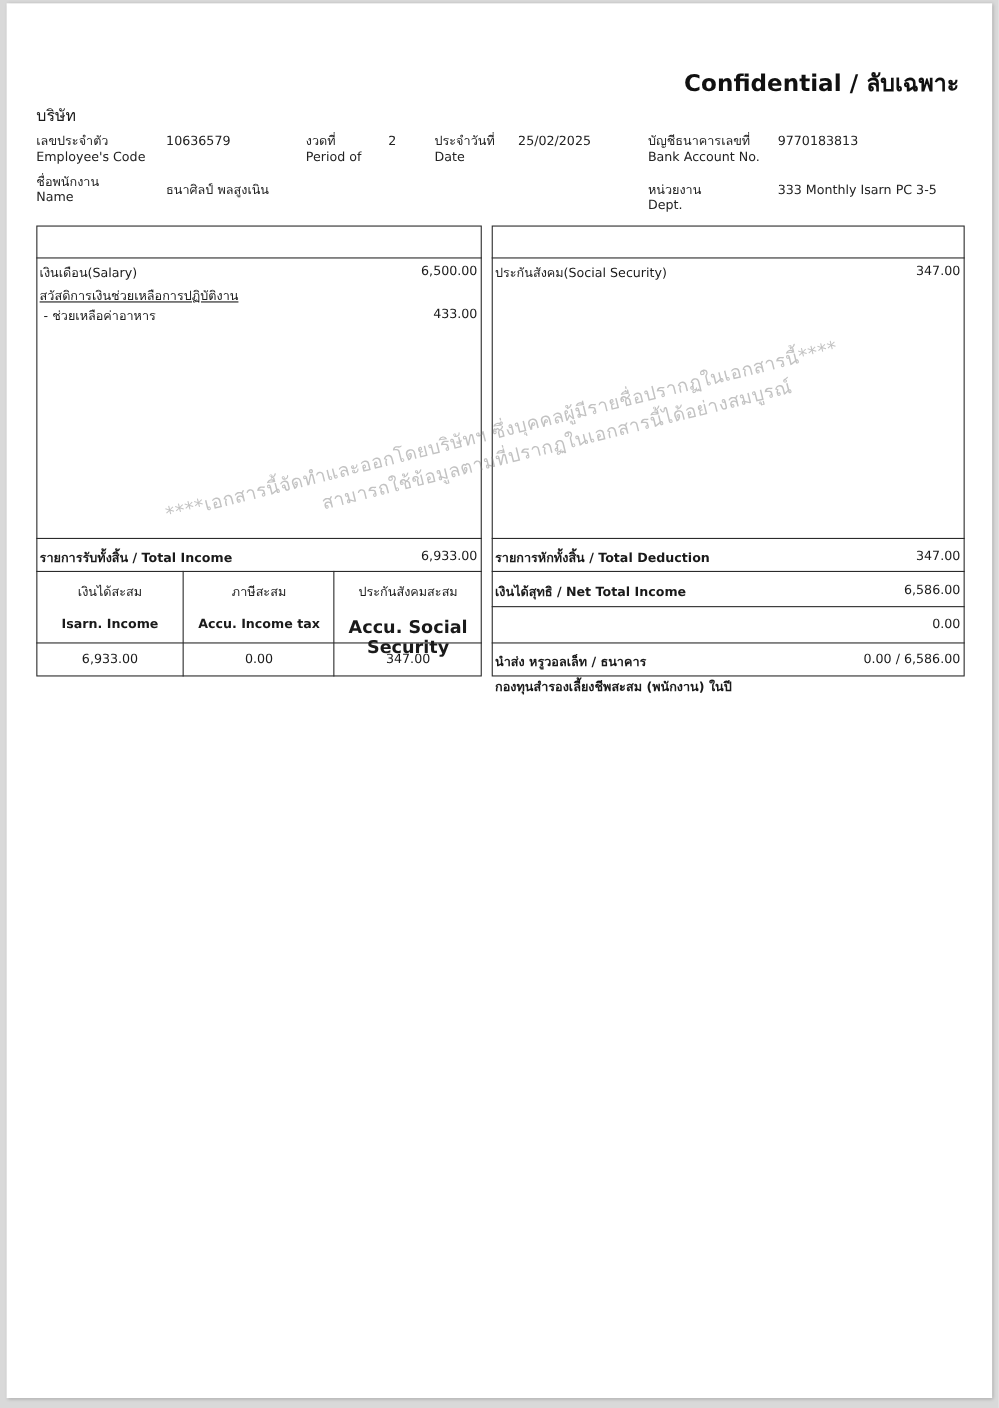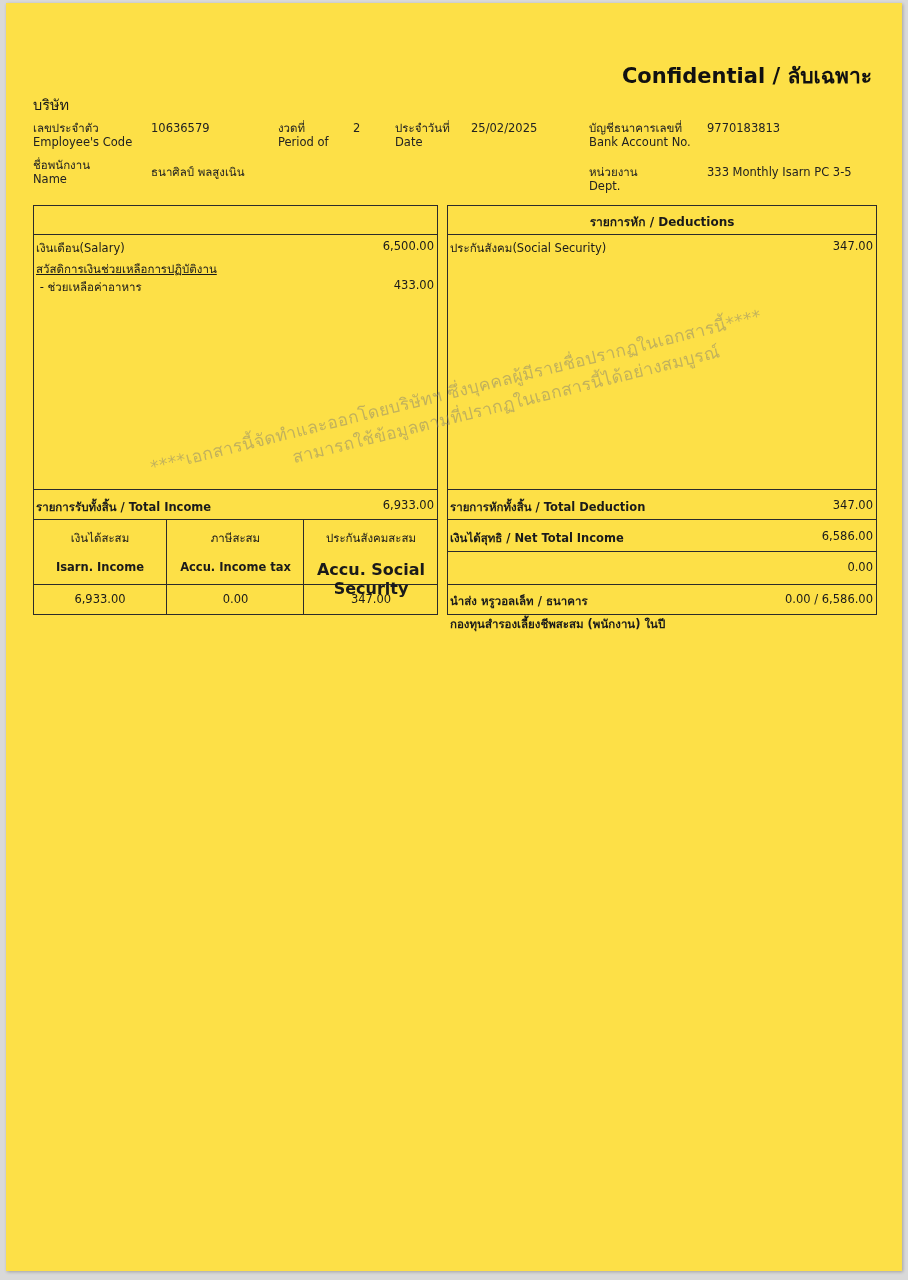--- a/index.html
+++ b/index.html
@@ -8,21 +8,21 @@
       background: #d9d9d9;
       position: relative;
       overflow: hidden;
       font-family: "DejaVu Sans", sans-serif;
       color: #1a1a1a;
     }
     .sheet {
       position: absolute;
       left: 6px; top: 3px;
       width: 896px; height: 1268px;
-      background: #fde047;
+      background: #ffffff;
       box-shadow: 1px 1px 3px rgba(0,0,0,0.25);
     }
     .abs { position: absolute; white-space: nowrap; }
     .confidential {
       right: 30px; top: 56px;
       font-size: 21px; font-weight: bold; color: #111;
     }
     .company-label { left: 27px; top: 90px; font-size: 14.5px; }
     .company-name { left: 85px; top: 90px; font-size: 14.5px; }
     .lbl { font-size: 11.5px; line-height: 14px; color: #222; }
@@ -121,21 +121,20 @@
   <div class="item center" style="left:161px; top:526px; width:137px;">ภาษีสะสม</div>
   <div class="item center bold" style="left:161px; top:557px; width:137px;">Accu. Income tax</div>
   <div class="item center" style="left:161px; top:589px; width:137px;">0.00</div>
 
   <div class="item center" style="left:298px; top:526px; width:134px;">ประกันสังคมสะสม</div>
   <div class="item center bold" style="left:298px; top:557px; width:134px; font-size:16px;">Accu. Social Security</div>
   <div class="item center" style="left:298px; top:589px; width:134px;">347.00</div>
 
   <div class="box" style="left:441px; top:202px; width:430px; height:410px;"></div>
   <div class="hline" style="left:441px; top:231px; width:430px;"></div>
-  <div class="head-title" style="left:441px; top:209px; width:430px;">รายการหัก / Deductions</div>
 
   <div class="item" style="left:444px; top:236px;">ประกันสังคม(Social Security)</div>
   <div class="amt" style="left:740px; top:236px; width:127px;">347.00</div>
 
   <div class="hline" style="left:441px; top:486px; width:430px;"></div>
   <div class="item bold" style="left:444px; top:495px;">รายการหักทั้งสิ้น / Total Deduction</div>
   <div class="amt" style="left:740px; top:495px; width:127px;">347.00</div>
 
   <div class="hline" style="left:441px; top:516px; width:430px;"></div>
   <div class="item bold" style="left:444px; top:526px;">เงินได้สุทธิ / Net Total Income</div>

